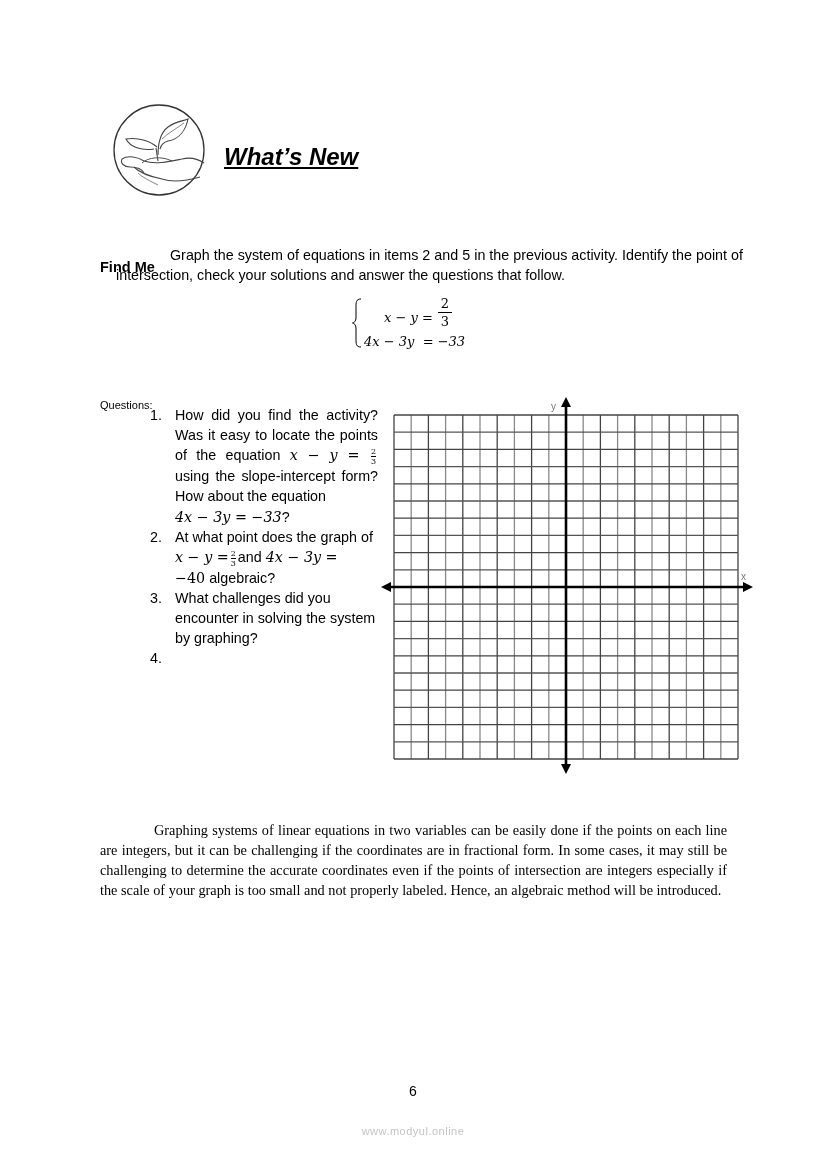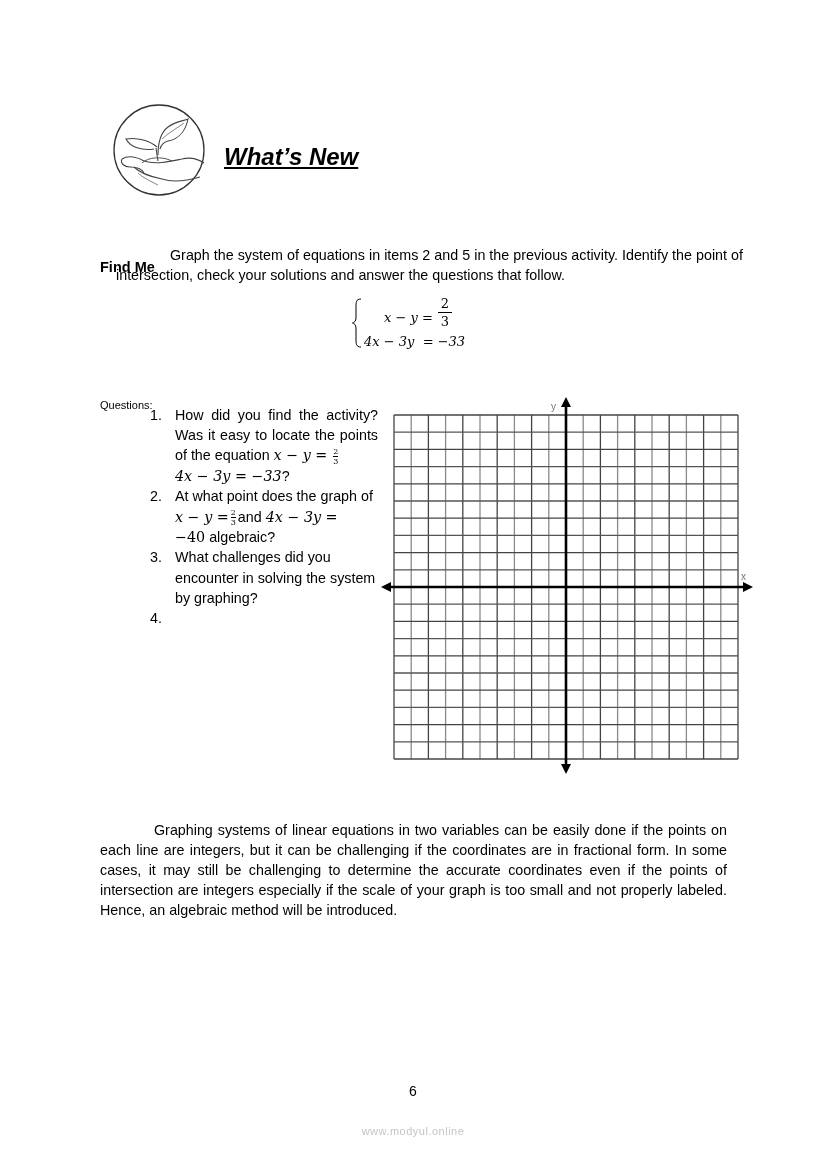--- a/index.html
+++ b/index.html
@@ -12,21 +12,21 @@
     #section-title {
       left: 224px; top: 143px; font-size: 24px; font-weight: bold; font-style: italic;
       letter-spacing: 0px; white-space: nowrap; text-decoration: underline;
     }
     #subheading { left: 100px; top: 215px; font-size: 14.5px; font-weight: bold; margin-top: 44px; }
     .para {
       left: 100px; width: 627px; font-size: 14.3px; line-height: 20px; text-align: justify;
     }
     .para .indent { display: inline-block; width: 54px; }
     #intro { top: 245px; margin-left: 16px; }
-    #closing { top: 820px; }
+    #closing { top: 820px; font-family: Liberation Serif, serif; }
     .math { font-family: "DejaVu Serif", "Liberation Serif", serif; font-style: italic; }
     .mathr { font-family: "DejaVu Serif", "Liberation Serif", serif; }
     #system { left: 352px; top: 296px; width: 130px; height: 60px; font-size: 13px; }
     #system .brace { position: absolute; left: 0; top: 2px; width: 10px; height: 50px; }
     #system .eq1 { position: absolute; left: 32px; top: 14px; white-space: nowrap; }
     #system .eq2 { position: absolute; left: 12px; top: 38px; white-space: nowrap; }
     #system .frac { position: absolute; left: 86px; top: 0px; text-align: center; width: 14px; line-height: 15px; }
     #system .frac .bar { height: 1px; background: #000; margin: 1px 0; }
     .frac-inline {
       display: inline-block; vertical-align: middle; text-align: center;
@@ -85,20 +85,21 @@
 </div>
 
 <div id="questions-label" class="abs">Questions:</div>
 
 <div id="questions" class="abs">
   <div class="q justify">
     <span class="num">1.</span>
     <span>How did you find the activity? Was it easy to locate the points of the equation</span>
     <span class="math">x − y =</span>
     <span class="frac-inline"><div>2</div><div class="bar"></div><div>3</div></span>
+    <span>using the slope-intercept form? How about the equation</span>
     <br><span class="mathr" style="font-style:italic;">4x − 3y = −33</span><span>?</span>
   </div>
   <div class="q">
     <span class="num">2.</span>
     <span>At what point does the graph of</span>
     <span class="math">x − y =</span><span class="frac-inline"><div>2</div><div class="bar"></div><div>3</div></span><span>and</span>
     <span class="math">4x − 3y =</span>
     <br><span class="mathr">−40</span>
     <span>algebraic?</span>
   </div>

